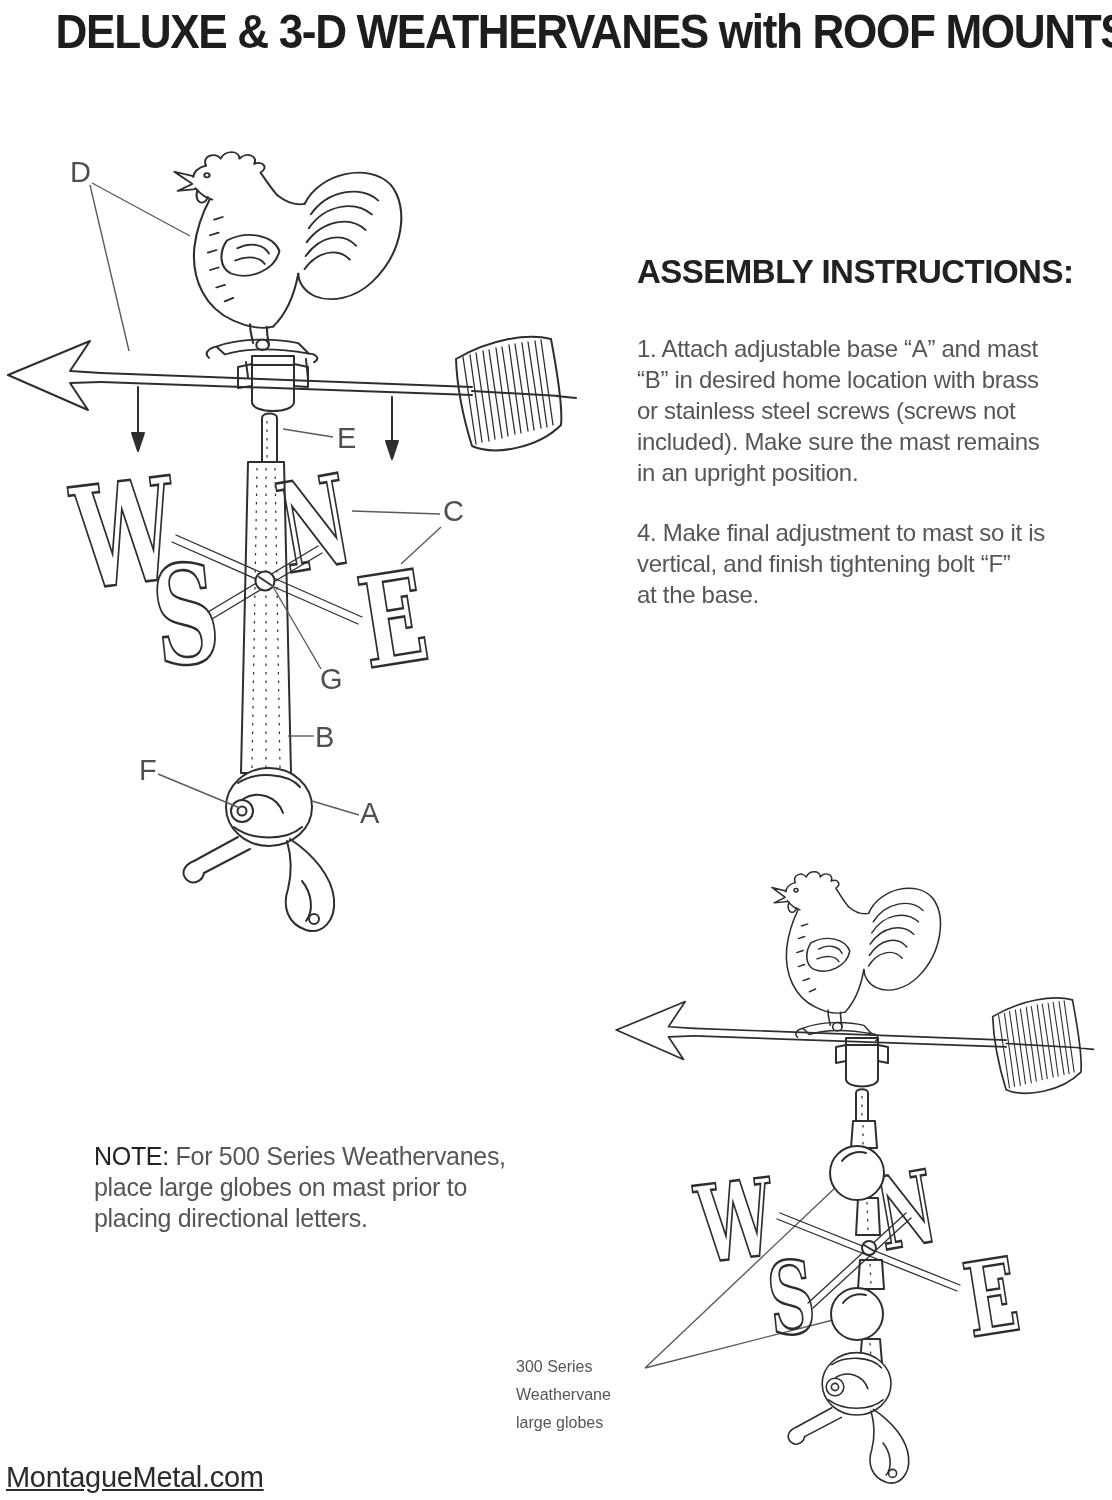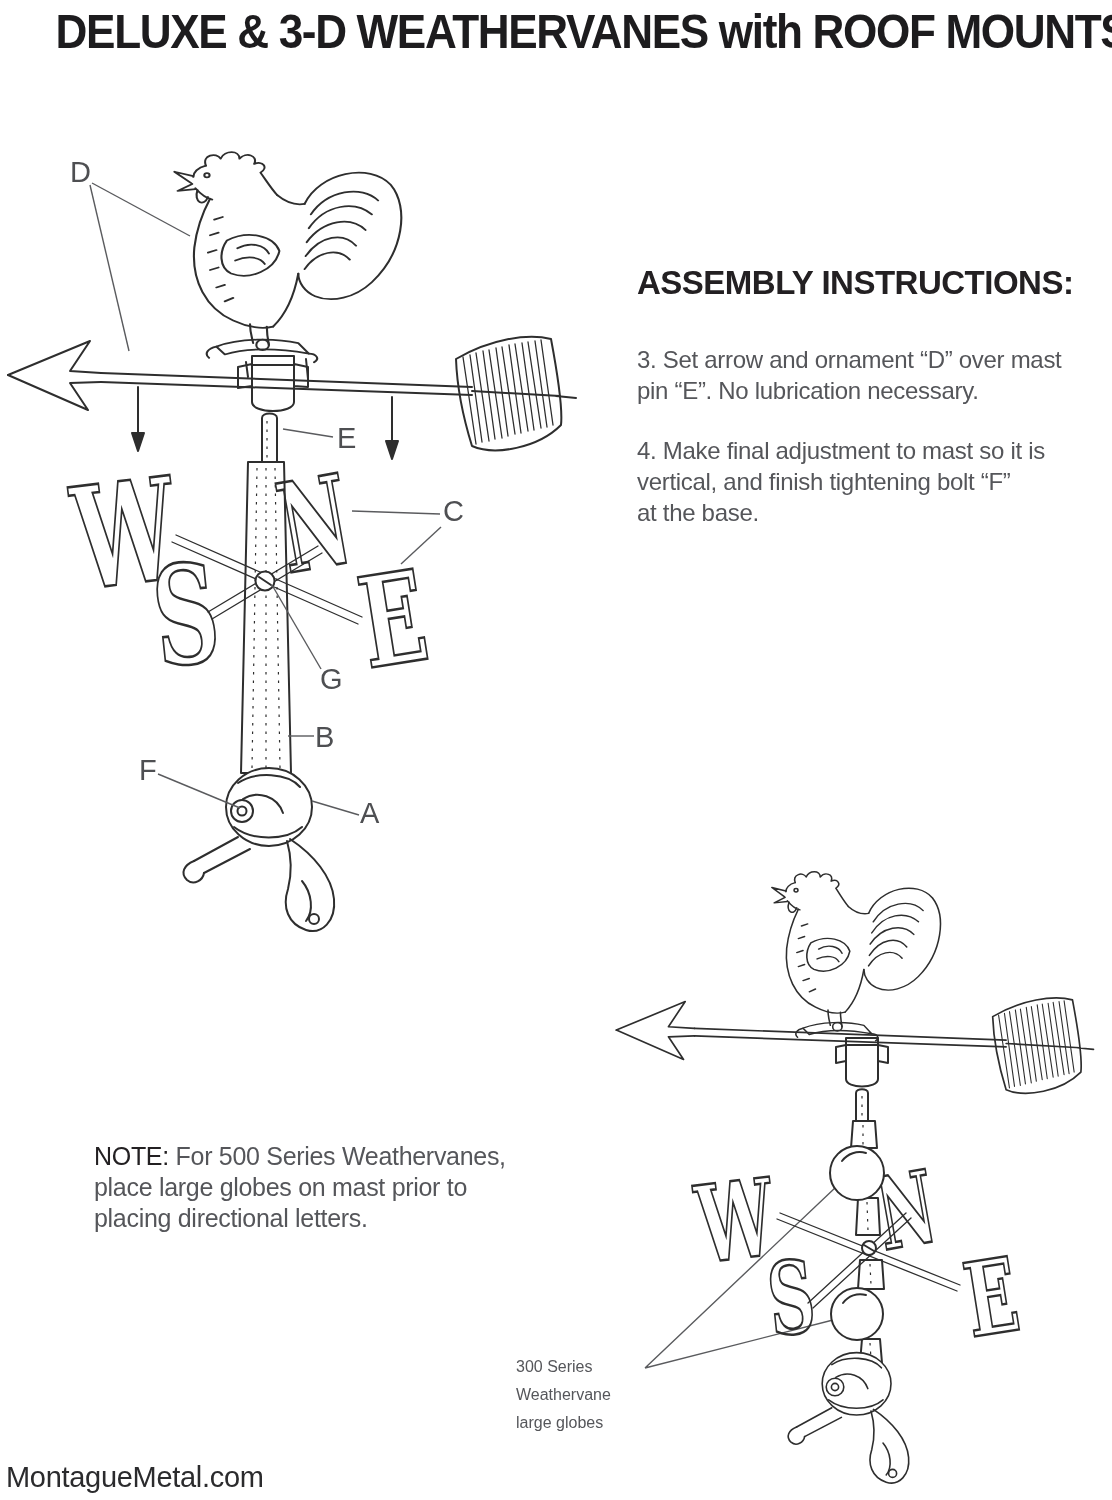--- a/index.html
+++ b/index.html
@@ -2,29 +2,29 @@
 <html><head>
 <meta charset="utf-8">
 <style>
   html,body{margin:0;padding:0;background:#ffffff;}
   .page{position:relative;width:1112px;height:1500px;background:#ffffff;overflow:hidden;
         font-family:"Liberation Sans",sans-serif;color:#55565a;}
   .title{position:absolute;top:3px;left:0;width:1112px;text-align:center;
          font-size:49px;font-weight:900;color:#1d1c1e;letter-spacing:-1.5px;
          transform:scaleX(0.90);transform-origin:50% 0;white-space:nowrap;margin:0;}
   .col{position:absolute;left:637px;top:250px;width:472px;}
-  .col h2{margin:14px 0 42px 0;font-size:33px;font-weight:800;color:#232022;letter-spacing:-0.5px;}
+  .col h2{margin:3px 0 42px 0;font-size:33px;font-weight:800;color:#232022;letter-spacing:-0.5px;}
   .step{margin:0 0 29px 0;font-size:24px;line-height:31px;letter-spacing:-0.3px;
         white-space:pre-line;color:#55565a;}
   .note{position:absolute;left:94px;top:1141px;width:510px;margin:0;font-size:25px;
         line-height:31px;letter-spacing:-0.3px;white-space:pre-line;color:#55565a;}
   .note b{color:#232022;font-weight:400;}
   .caption{position:absolute;left:516px;top:1353px;margin:0;font-size:16px;line-height:28px;
            white-space:pre-line;color:#55565a;}
-  .footer{position:absolute;left:6px;top:1461px;font-size:29px;color:#2b2b2d;letter-spacing:-0.3px;}
+  .footer{position:absolute;left:6px;top:1461px;font-size:29px;color:#2b2b2d;letter-spacing:-0.3px;text-decoration:underline;}
   svg.diag{position:absolute;}
   .art{stroke:#2e2e2e;fill:none;stroke-width:2;stroke-linecap:round;stroke-linejoin:round;}
   .art-thin{stroke:#2e2e2e;fill:none;stroke-width:1.3;stroke-linecap:round;}
   .dash{stroke:#2e2e2e;fill:none;stroke-width:1.2;stroke-dasharray:2.5 6;}
   .leader{stroke:#5a5b5e;stroke-width:1.4;fill:none;}
   .plabel{font-size:29px;fill:#4e4f52;font-family:"Liberation Sans",sans-serif;font-weight:400;}
   .dirletter{font-family:"DejaVu Serif",serif;font-weight:bold;fill:none;stroke:#2e2e2e;
              stroke-width:2;text-anchor:middle;}
 </style>
 </head>
@@ -144,22 +144,25 @@
       <text class="plabel" x="443" y="406">C</text>
       <text class="plabel" x="320" y="574">G</text>
       <text class="plabel" x="315" y="632">B</text>
       <text class="plabel" x="139" y="665">F</text>
       <text class="plabel" x="360" y="708">A</text>
     </g>
   </svg>
 
   <section class="col">
     <h2>ASSEMBLY INSTRUCTIONS:</h2>
-    <p class="step">3. Set arrow and ornament “D” over mast
-pin “E”. No lubrication necessary.</p>
+    <p class="step">1. Attach adjustable base “A” and mast
+“B” in desired home location with brass
+or stainless steel screws (screws not
+included). Make sure the mast remains
+in an upright position.</p>
     <p class="step">4. Make final adjustment to mast so it is
 vertical, and finish tightening bolt “F”
 at the base.</p>
   </section>
 
   <p class="note"><b>NOTE:</b><span> For 500 Series Weathervanes,
 place large globes on mast prior to
 placing directional letters.</span></p>
 
   <p class="caption">300 Series

